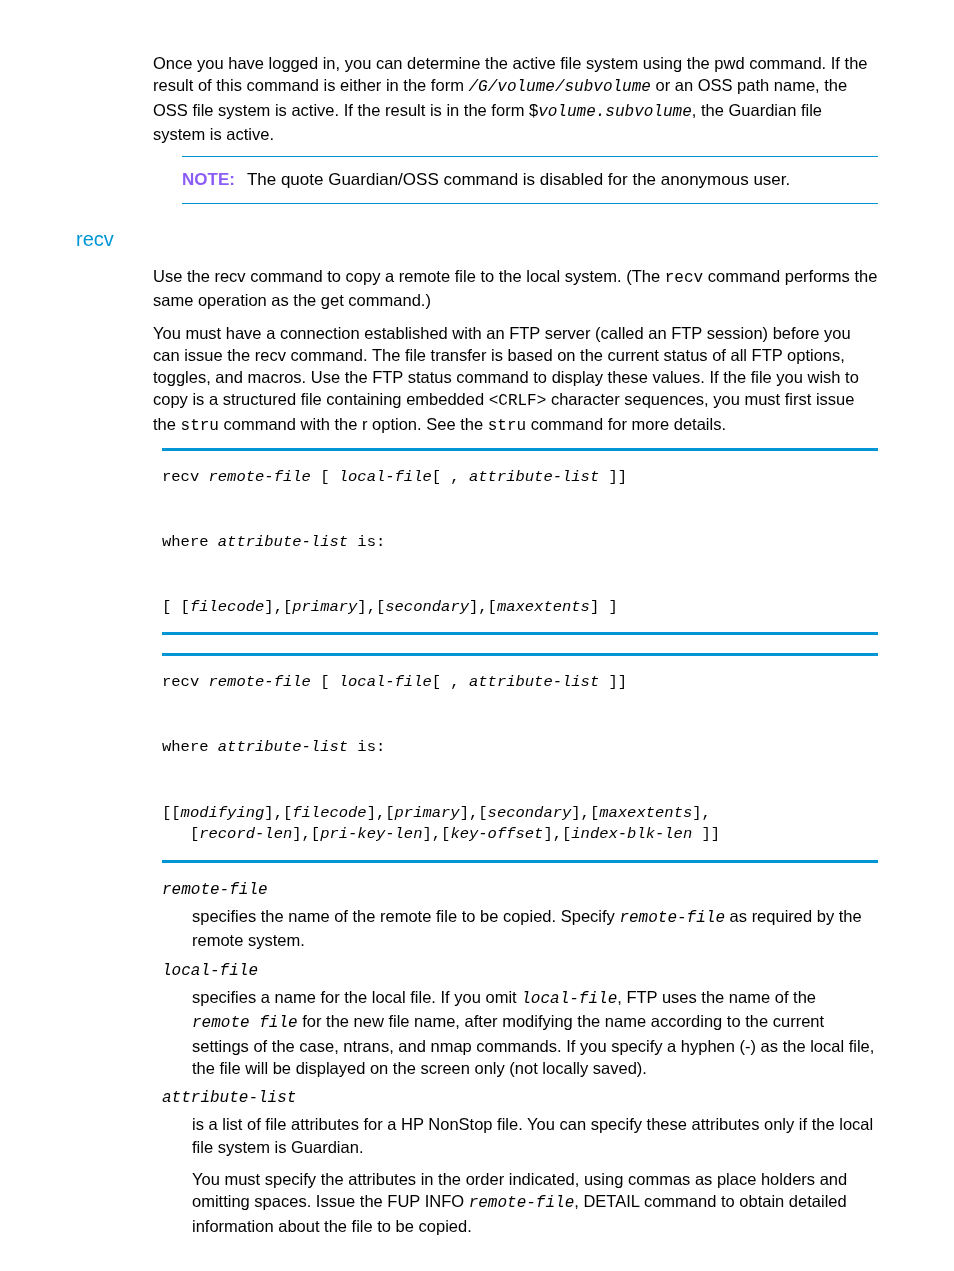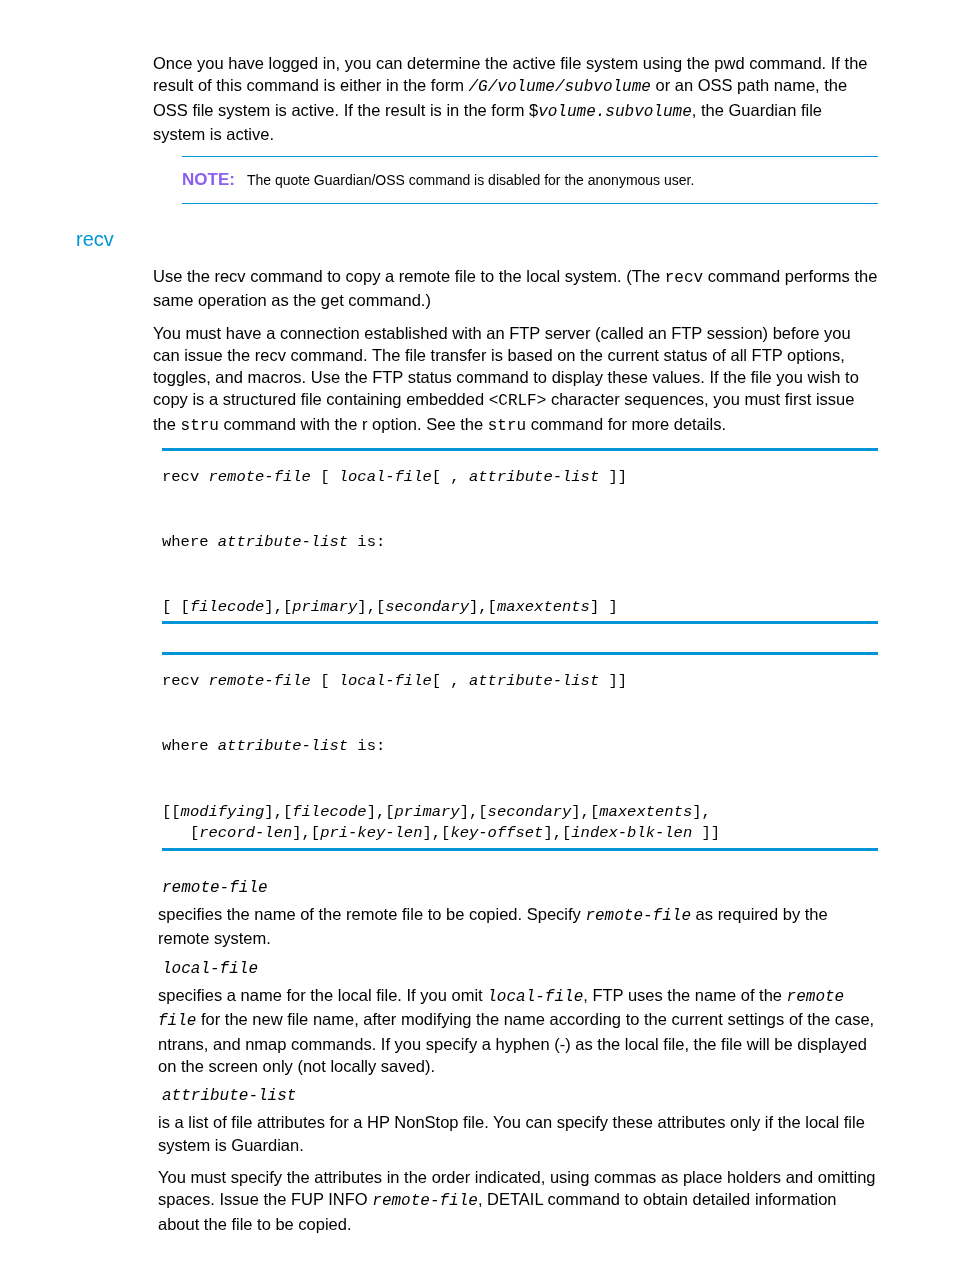--- a/index.html
+++ b/index.html
@@ -16,51 +16,51 @@
   }
   .body-text {
     font-size: 16.5px;
     line-height: 1.35;
     margin-left: 77px;
     margin-bottom: 10px;
   }
   .body-text-indent {
     font-size: 16.5px;
     line-height: 1.35;
-    margin-left: 82px;
+    margin-left: 116px;
     margin-bottom: 10px;
   }
   .mono { font-family: "Courier New", monospace; font-size: 16px; }
   .mono-it { font-family: "Courier New", monospace; font-style: italic; font-size: 16px; }
   .note-box {
     border-top: 1.5px solid #0096d6;
     border-bottom: 1.5px solid #0096d6;
     margin-left: 106px;
     padding: 13px 0;
     margin-bottom: 24px;
   }
   .note-label { color: #8b5cf6; font-weight: bold; font-size: 17px; margin-right: 12px; }
-  .note-text { font-size: 14px; }
+  .note-text { font-size: 17px; }
   .section-title {
     color: #0096d6;
     font-size: 20px;
     font-weight: normal;
     margin-left: 0;
     margin-bottom: 14px;
   }
   .syntax-box {
     border-top: 3px solid #0096d6;
     border-bottom: 3px solid #0096d6;
     margin-left: 86px;
-    padding: 16px 0 3px 0;
+    padding: 16px 0 14px 0;
     font-family: "Courier New", monospace;
     font-size: 15.5px;
     white-space: pre;
     line-height: 1.4;
-    margin-bottom: 28px;
+    margin-bottom: 18px;
   }
   .syntax-italic { font-style: italic; }
   .param-name {
     font-family: "Courier New", monospace;
     font-style: italic;
     font-size: 16px;
     margin-left: 86px;
     margin-bottom: 6px;
     margin-top: 6px;
   }

